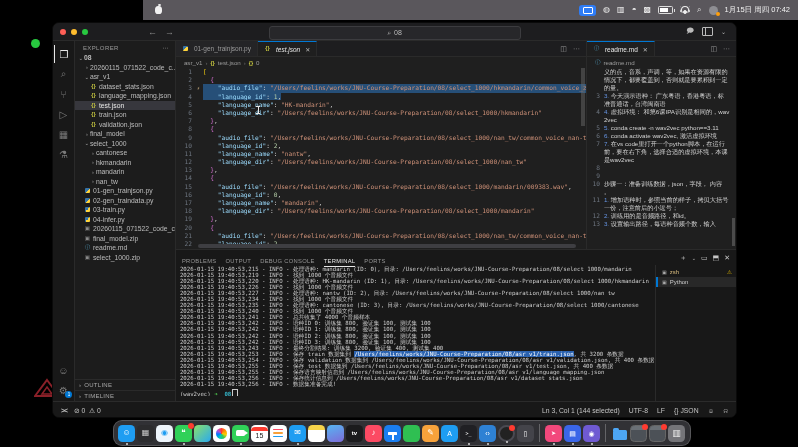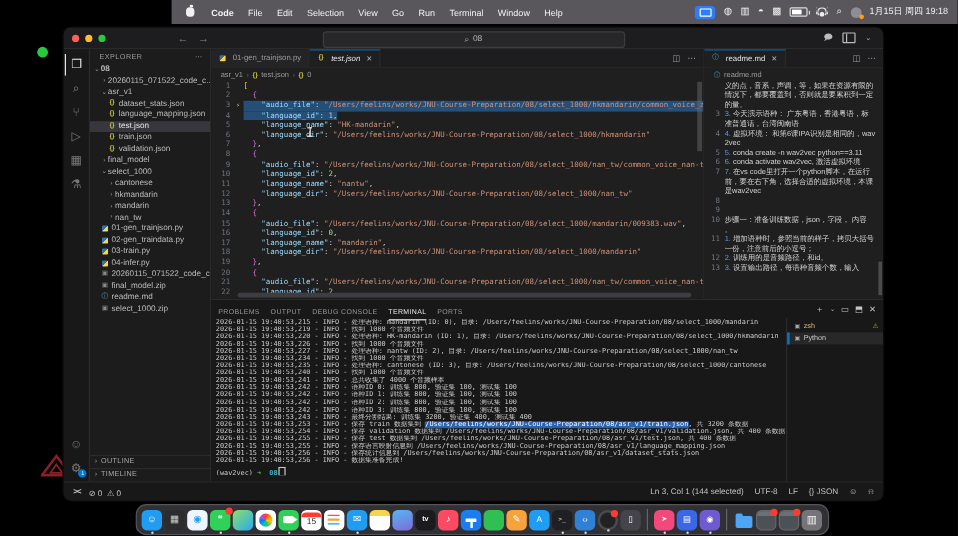--- a/index.html
+++ b/index.html
@@ -158,40 +158,39 @@
 <body>
 
 <div id="camdot"></div>
 <svg id="watermark" width="26" height="20" viewBox="0 0 26 20">
   <polygon points="13,2 25,18 1,18" fill="none" stroke="#8a2028" stroke-width="2"></polygon>
   <polygon points="13,9 18,16 8,16" fill="none" stroke="#8a2028" stroke-width="1.5"></polygon>
 </svg>
 
 <div id="menubar">
   <span class="apple"></span>
-  <span id="mb-items"><span class="mb-item bold">Code</span><span class="mb-item">File</span><span class="mb-item">Edit</span><span class="mb-item">Selection</span><span class="mb-item">View</span><span class="mb-item">Go</span><span class="mb-item">Run</span><span class="mb-item">Terminal</span><span class="mb-item">Window</span><span class="mb-item">Help</span></span>
   <span id="mb-right">
     <span class="mirror-pill">
         <i></i>
       </span>
     <span class="mb-ic">◍</span>
     <span class="mb-ic">▥</span>
     <span class="mb-ic">◓</span>
     <span class="mb-ic">▩</span>
     <span class="batt">
         <i></i>
       </span>
     <span class="wifi">
         <i class="w3"></i>
         <i class="w2"></i>
         <i class="w1"></i>
       </span>
     <span class="mb-ic">⌕</span>
     <span class="userdot"></span>
-    <span id="clock">1月15日 周四 19:18</span>
+    <span id="clock">1月15日 周四 07:42</span>
   </span>
 </div>
 
 <div id="win">
   <div id="titlebar">
     <span class="tl r"></span>
     <span class="tl y"></span>
     <span class="tl g"></span>
     <span id="nav-arrows">
       <span>←</span>

